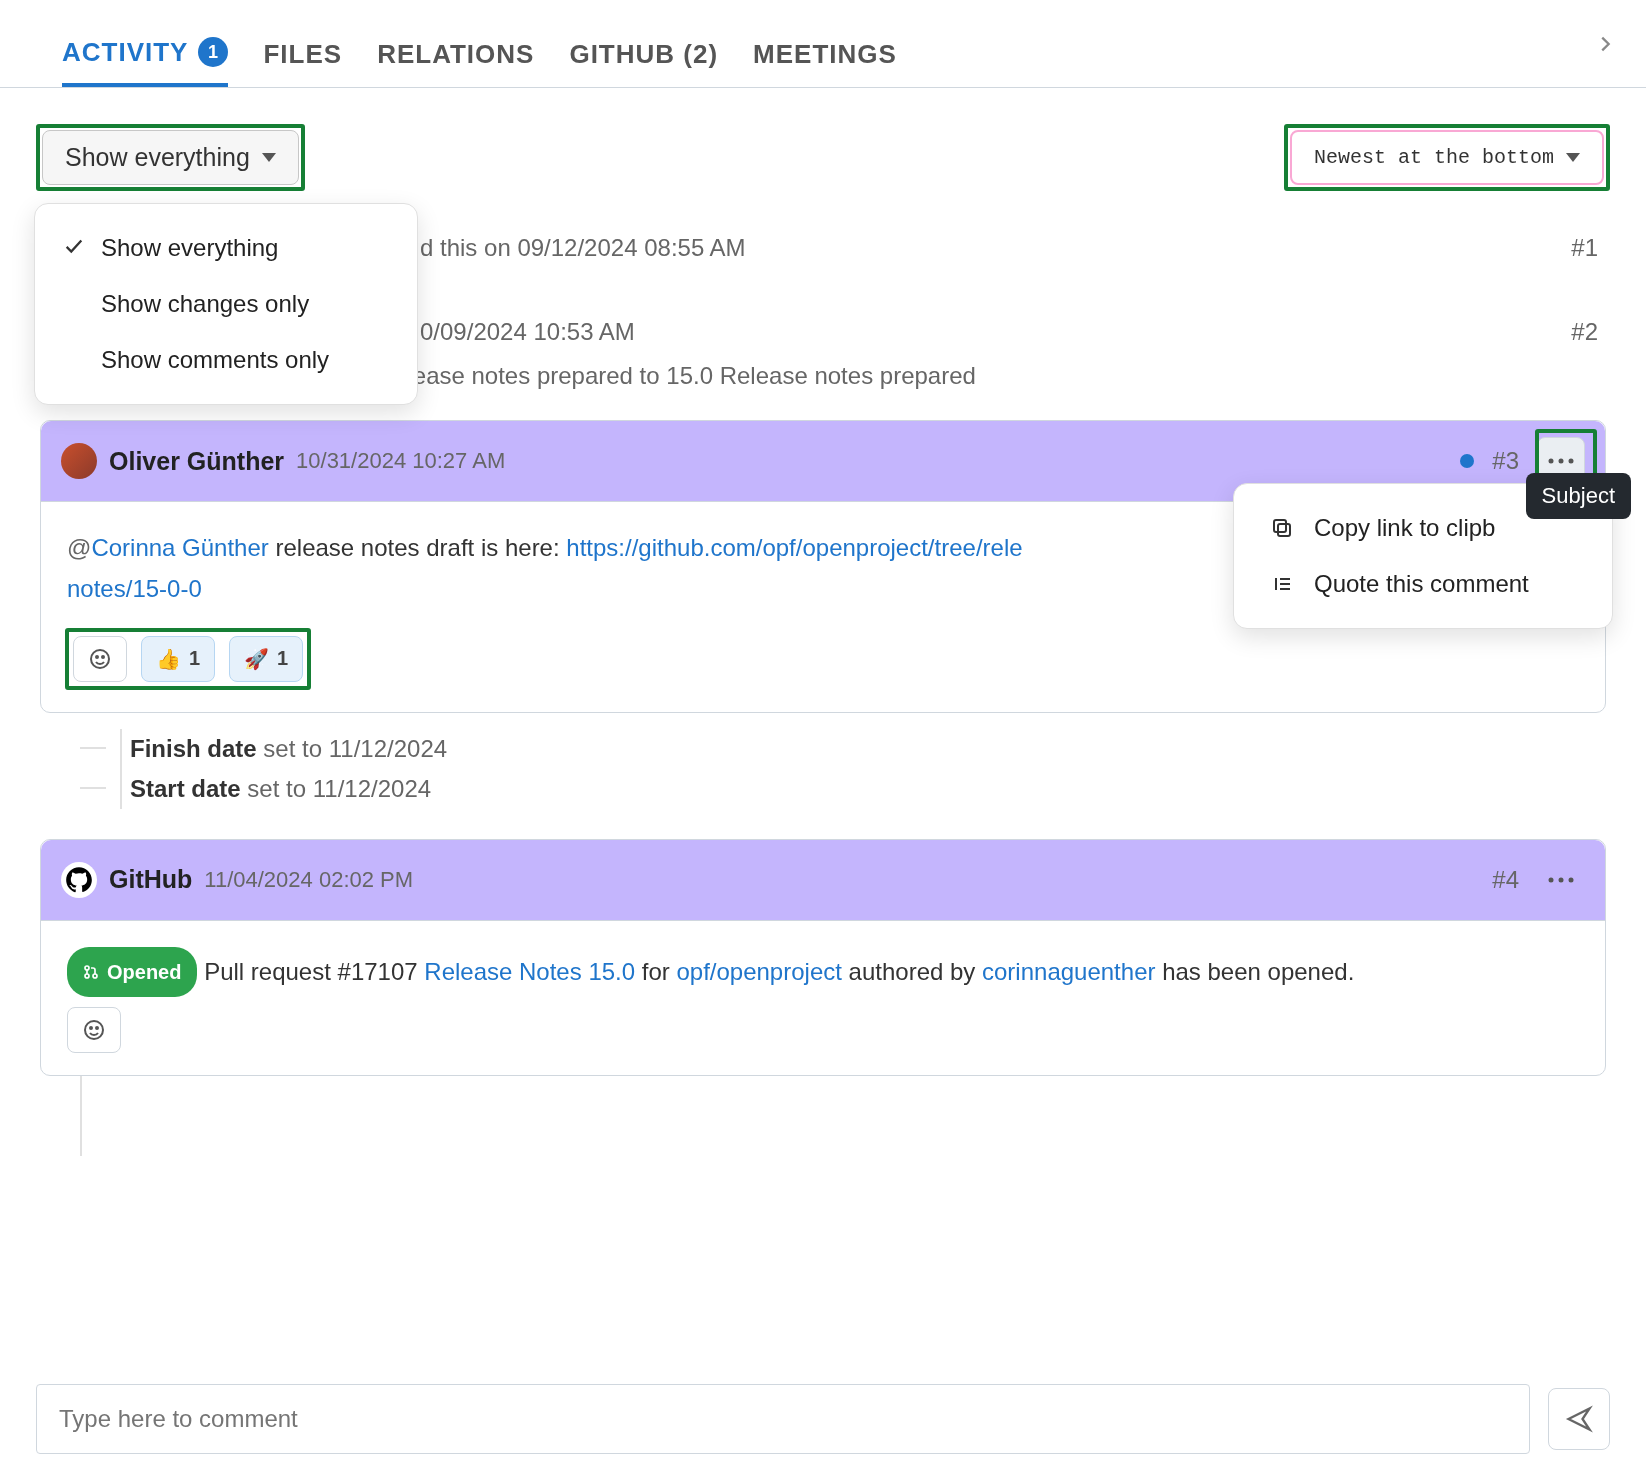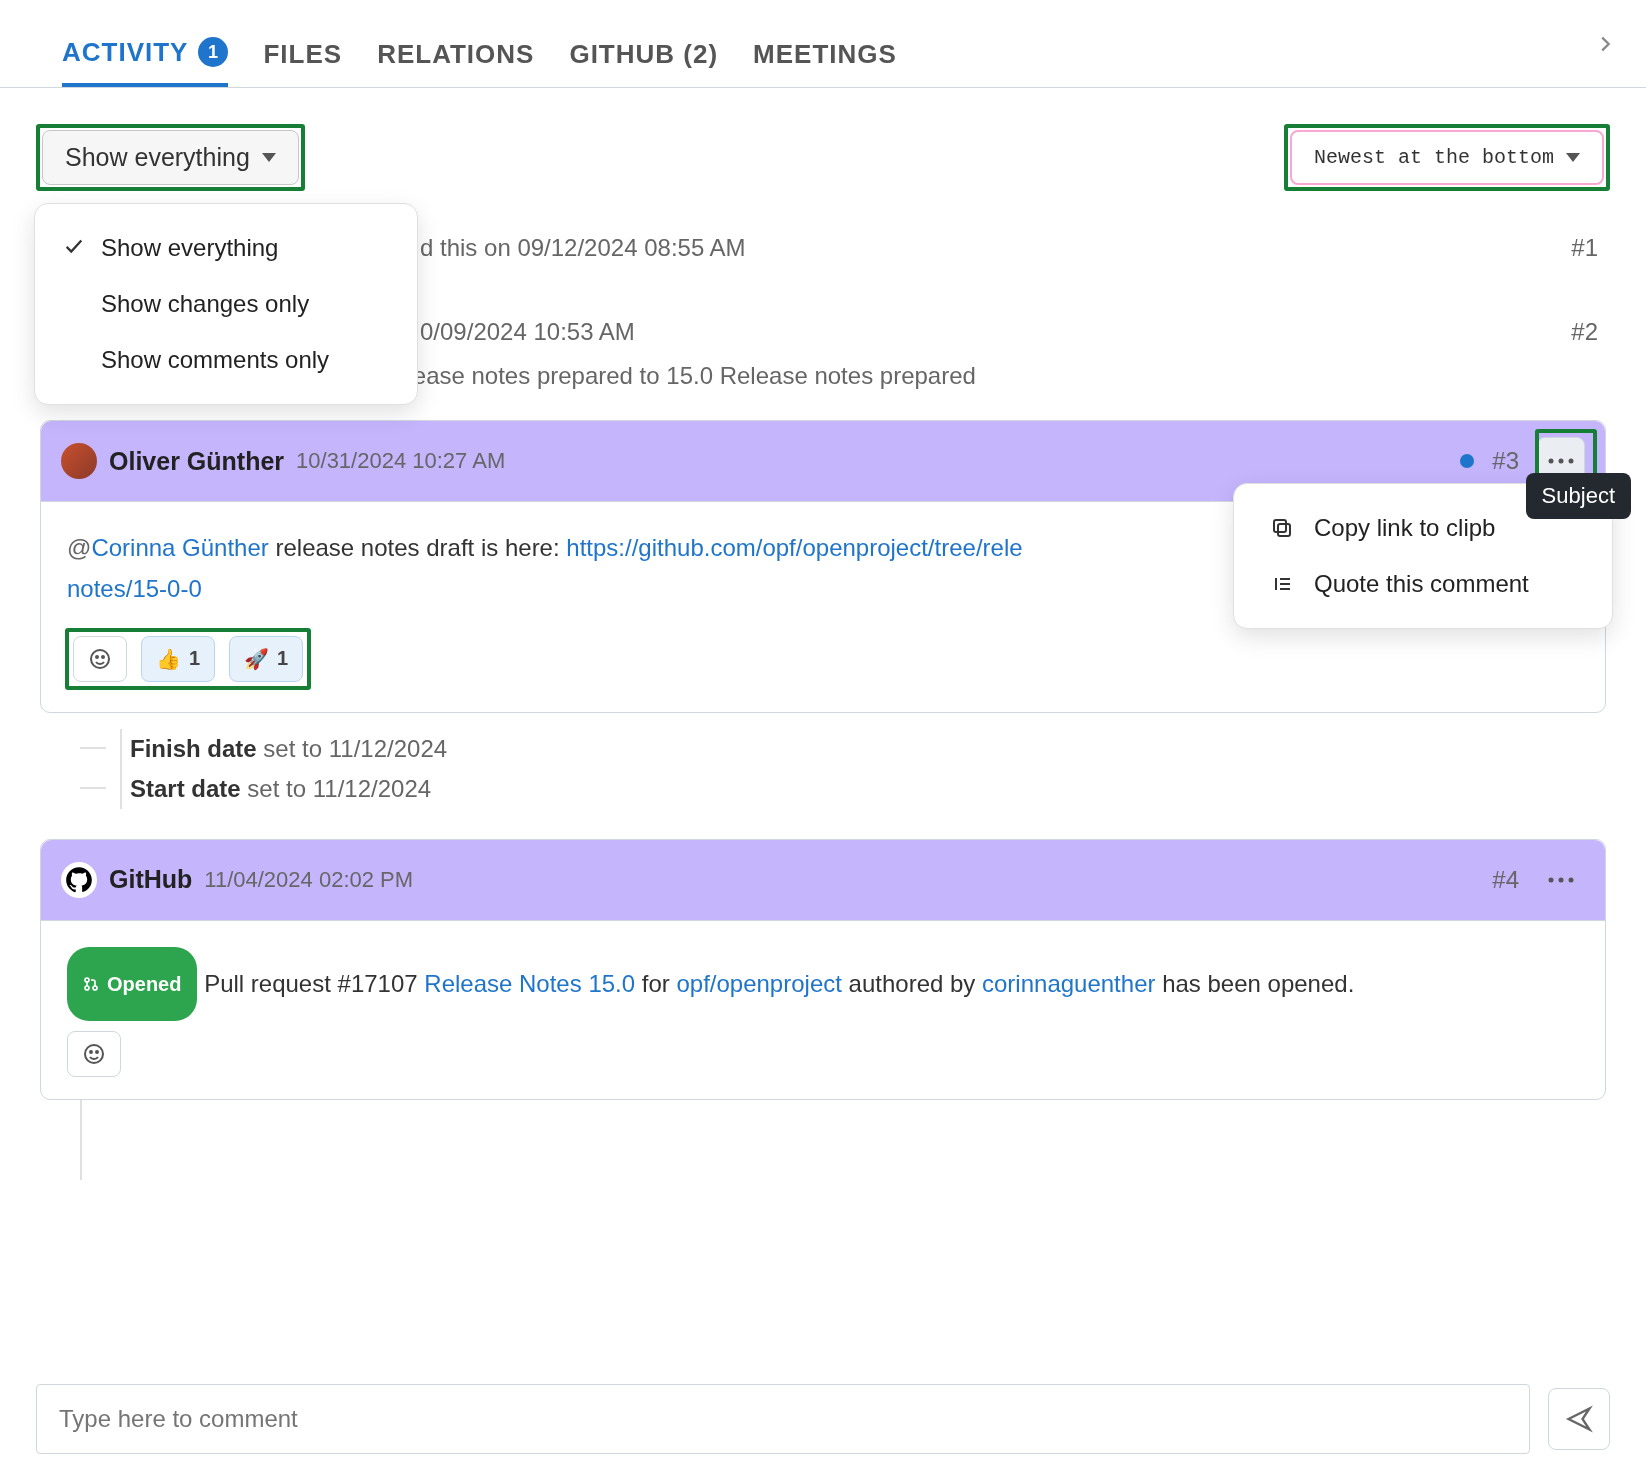--- a/index.html
+++ b/index.html
@@ -283,21 +283,21 @@
 
 
 .pr-badge {
   display: inline-flex;
   align-items: center;
   gap: 8px;
   background: #2da44e;
   color: #fff;
   font-size: 20px;
   font-weight: 600;
-  padding: 20px 16px;
+  padding: 8px 16px;
   border-radius: 22px;
 }
 
 
 .compose-row {
   position: absolute;
   bottom: 18px;
   left: 36px;
   right: 36px;
   display: flex;

